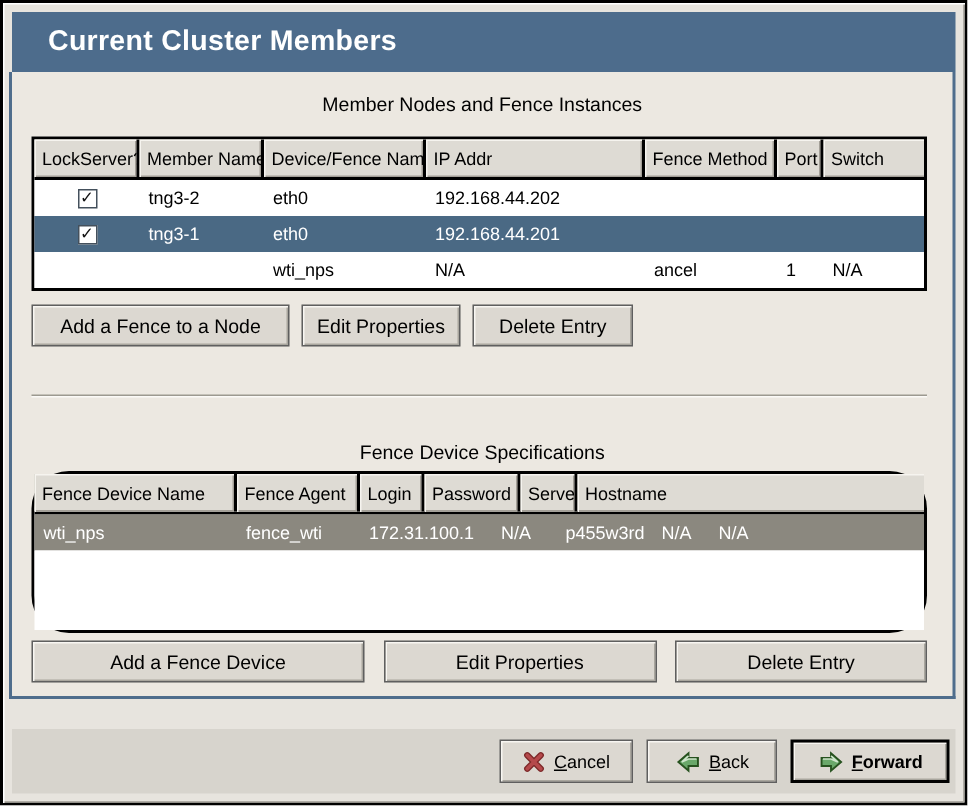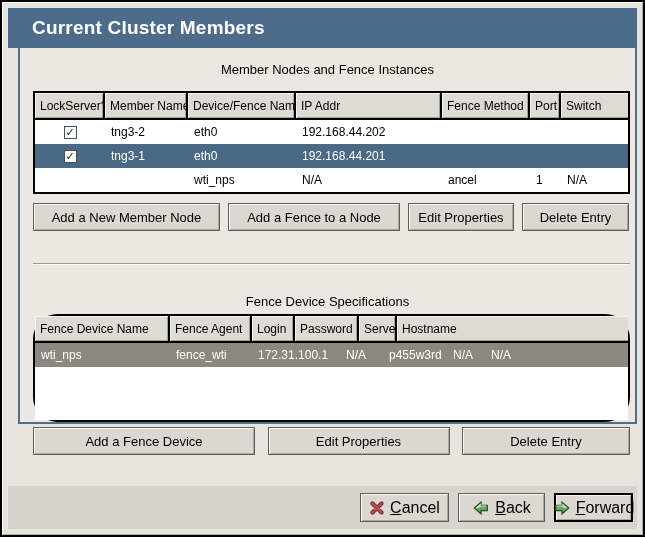--- a/index.html
+++ b/index.html
@@ -3,21 +3,21 @@
 <meta charset="utf-8">
 <style>
   html,body{margin:0;padding:0;background:#fff;}
   *{box-sizing:border-box;font-family:"Liberation Sans","DejaVu Sans",sans-serif;}
   .window{position:relative;width:645px;height:537px;background:#000;}
   .frame{position:absolute;left:2px;top:2px;right:2px;bottom:2px;background:#e7e4de;
          box-shadow:inset 1px 1px 0 #ffffff, inset -1px -1px 0 #b0ada6;}
   .titlebar{position:absolute;left:6px;right:6px;top:6px;height:40px;background:#4d6c8c;
             display:flex;align-items:center;padding-left:24px;}
   .titlebar .title{color:#ffffff;font-size:19px;font-weight:bold;letter-spacing:0.2px;}
-  .druid{position:absolute;left:16px;right:6px;top:46px;height:376px;background:#ece8e1;
+  .druid{position:absolute;left:4px;right:6px;top:46px;height:418px;background:#ece8e1;
          border-left:2px solid #4f6d8c;border-right:2px solid #4f6d8c;border-bottom:2px solid #4f6d8c;}
   .caption{position:absolute;left:0;right:0;text-align:center;font-size:13px;color:#000;}
   .caption1{top:14px;}
   .caption2{top:246px;}
   .tbl{position:absolute;left:13px;width:597px;border:2px solid #000;background:#fff;}
   .tbl1{top:43px;}
   .tbl2{top:266px;height:108px;border-radius:25px;}
   .thead{display:flex;height:27px;border-bottom:2px solid #000;background:#dedbd4;}
   .th{background:#dedbd4;border-right:2px solid #000;
       box-shadow:inset 1px 1px 0 #f6f4ef, inset -1px -1px 0 #a39f97;
@@ -48,23 +48,23 @@
        font-size:13px;color:#000;display:flex;align-items:center;justify-content:center;
        cursor:default;white-space:nowrap;}
   .b1w1{width:187px;} .b1w2{width:172px;} .b1w3{width:106px;} .b1w4{width:107px;}
   .b2w1{width:222px;} .b2w2{width:182px;} .b2w3{width:168px;}
   .separator{position:absolute;top:215px;left:13px;width:597px;height:2px;
              border-top:1px solid #9c9990;border-bottom:1px solid #fbfaf7;}
   .action{position:absolute;left:6px;right:6px;bottom:6px;height:43px;background:#d7d4cd;
           display:flex;align-items:center;justify-content:flex-end;gap:9px;padding-right:4px;}
   .abtn{height:29px;background:#dcd8d1;border:1px solid #5f5f5f;
         box-shadow:inset 1px 1px 0 #f8f6f2, inset -1px -1px 0 #a9a69e;
-        font-size:16px;color:#000;display:flex;align-items:center;justify-content:center;gap:5px;}
+        font-size:12px;color:#000;display:flex;align-items:center;justify-content:center;gap:5px;}
   .abtn.default{border:2px solid #000;}
-  .aw1{width:89px;} .aw2{width:87px;} .aw3{width:79px;}
+  .aw1{width:89px;} .aw2{width:87px;} .aw3{width:106px;font-weight:bold;}
   .mn{text-decoration:underline;}
   .icon{display:flex;align-items:center;}
 </style>
 </head>
 <body>
 
 <div class="window">
   <div class="frame">
 
     <div class="titlebar">
@@ -116,21 +116,20 @@
           <div class="td t1c2"></div>
           <div class="td t1c3">wti_nps</div>
           <div class="td t1c4">N/A</div>
           <div class="td t1c5">ancel</div>
           <div class="td t1c6">1</div>
           <div class="td t1c7">N/A</div>
         </div>
       </div>
 
       <div class="btnrow btnrow1">
-        <div class="btn b1w1">Add a New Member Node</div>
         <div class="btn b1w2">Add a Fence to a Node</div>
         <div class="btn b1w3">Edit Properties</div>
         <div class="btn b1w4">Delete Entry</div>
       </div>
 
       <div class="separator"></div>
 
       <div class="caption caption2">Fence Device Specifications</div>
 
       <div class="tbl tbl2">

